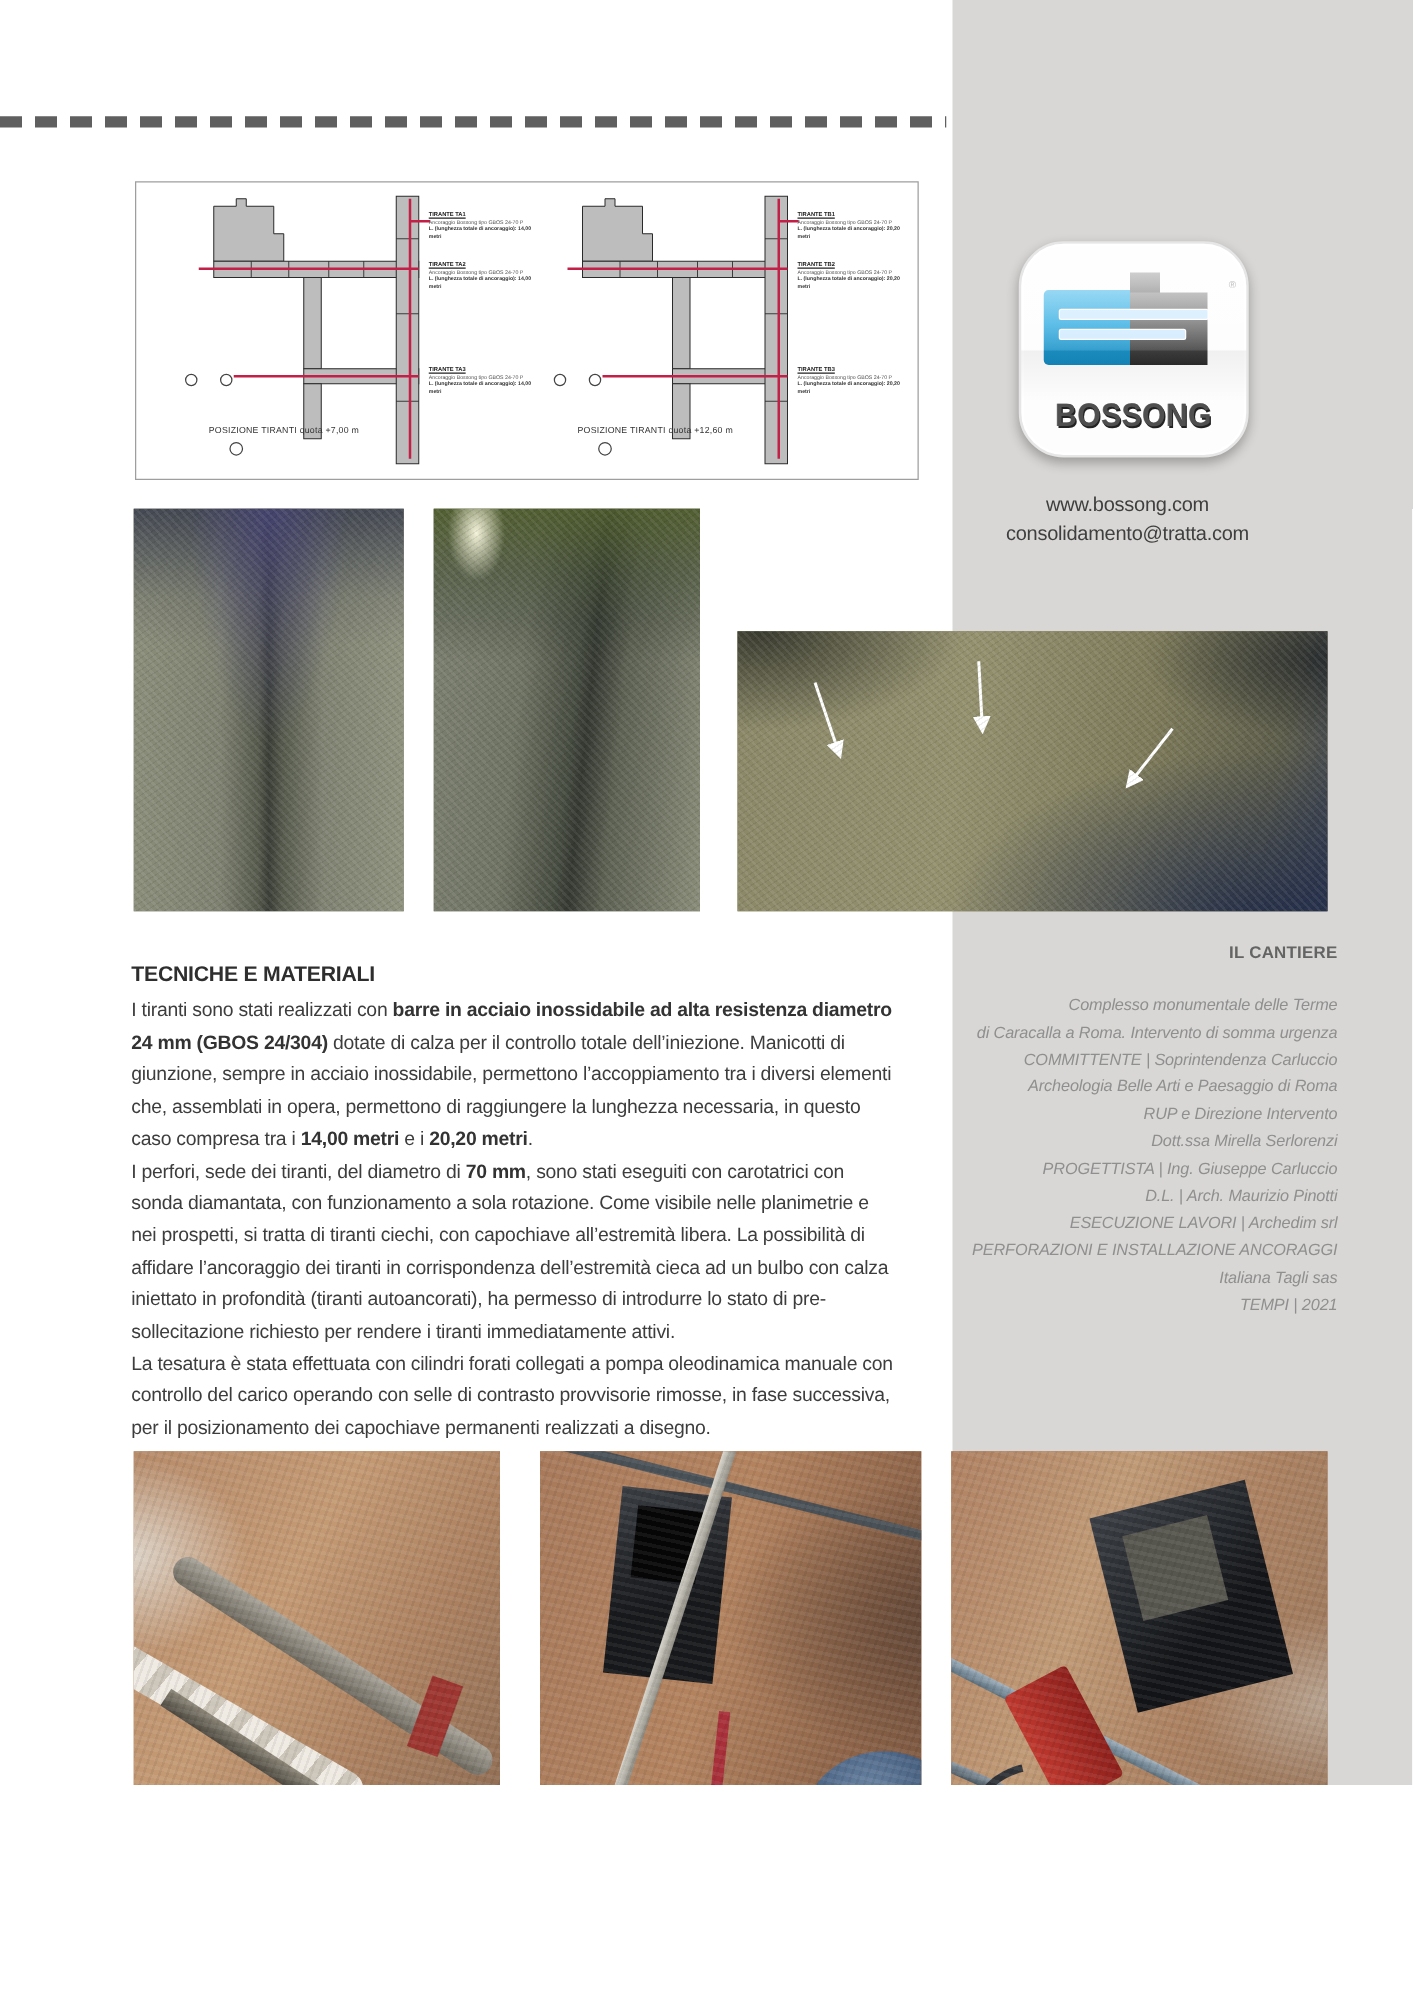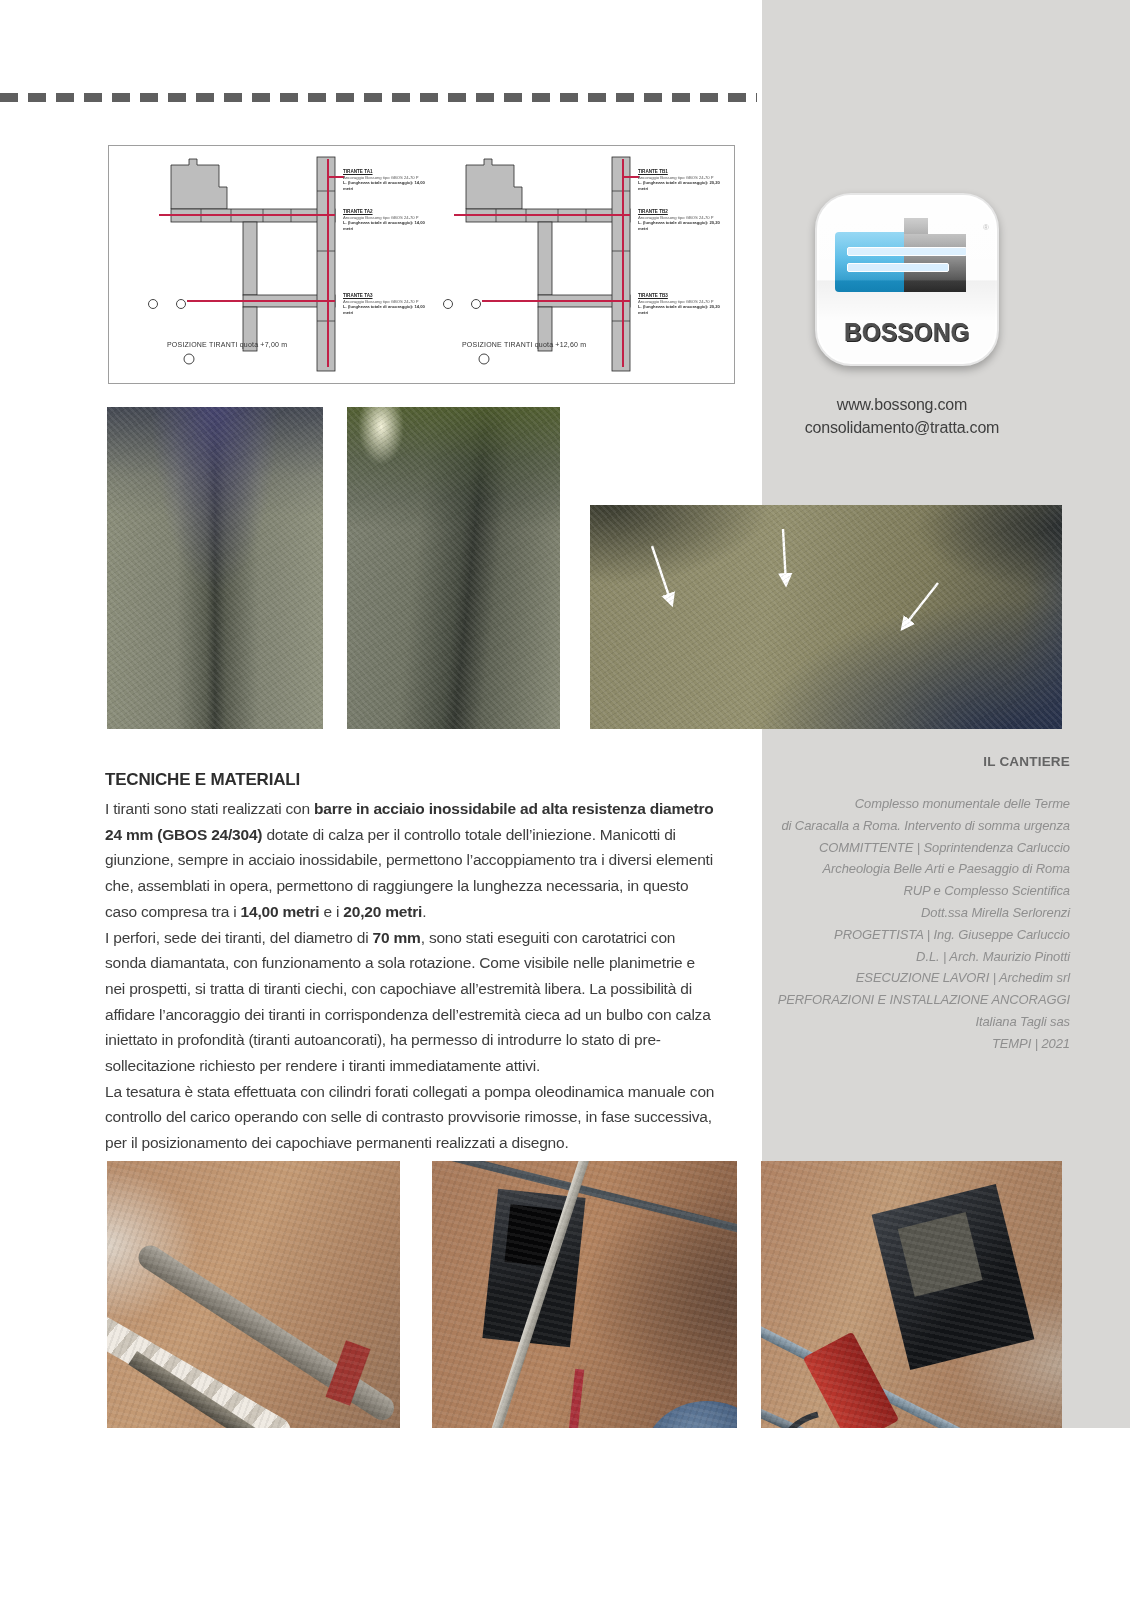--- a/index.html
+++ b/index.html
@@ -292,21 +292,21 @@
     <div class="body" id="article-body"><span>I tiranti sono stati realizzati con </span><b>barre in acciaio inossidabile ad alta resistenza diametro 24 mm (GBOS 24/304)</b><span> dotate di calza per il controllo totale dell’iniezione. Manicotti di giunzione, sempre in acciaio inossidabile, permettono l’accoppiamento tra i diversi elementi che, assemblati in opera, permettono di raggiungere la lunghezza necessaria, in questo caso compresa tra i </span><b>14,00 metri</b><span> e i </span><b>20,20 metri</b><span>.</span><br><span>I perfori, sede dei tiranti, del diametro di </span><b>70 mm</b><span>, sono stati eseguiti con carotatrici con sonda diamantata, con funzionamento a sola rotazione. Come visibile nelle planimetrie e nei prospetti, si tratta di tiranti ciechi, con capochiave all’estremità libera. La possibilità di affidare l’ancoraggio dei tiranti in corrispondenza dell’estremità cieca ad un bulbo con calza iniettato in profondità (tiranti autoancorati), ha permesso di introdurre lo stato di pre-sollecitazione richiesto per rendere i tiranti immediatamente attivi.</span><br><span>La tesatura è stata effettuata con cilindri forati collegati a pompa oleodinamica manuale con controllo del carico operando con selle di contrasto provvisorie rimosse, in fase successiva, per il posizionamento dei capochiave permanenti realizzati a disegno.</span></div>
   </div>
 
   <div class="cantiere">
     <div class="head">IL CANTIERE</div>
     <div id="cantiere-lines">
         <div class="cantiere-line">Complesso monumentale delle Terme</div>
         <div class="cantiere-line">di Caracalla a Roma. Intervento di somma urgenza</div>
         <div class="cantiere-line">COMMITTENTE | Soprintendenza Carluccio</div>
         <div class="cantiere-line">Archeologia Belle Arti e Paesaggio di Roma</div>
-        <div class="cantiere-line">RUP e Complesso Scientifica</div>
+        <div class="cantiere-line">RUP e Direzione Intervento</div>
         <div class="cantiere-line">Dott.ssa Mirella Serlorenzi</div>
         <div class="cantiere-line">PROGETTISTA | Ing. Giuseppe Carluccio</div>
         <div class="cantiere-line">D.L. | Arch. Maurizio Pinotti</div>
         <div class="cantiere-line">ESECUZIONE LAVORI | Archedim srl</div>
         <div class="cantiere-line">PERFORAZIONI E INSTALLAZIONE ANCORAGGI</div>
         <div class="cantiere-line">Italiana Tagli sas</div>
         <div class="cantiere-line">TEMPI | 2021</div>
       </div>
   </div>
 

